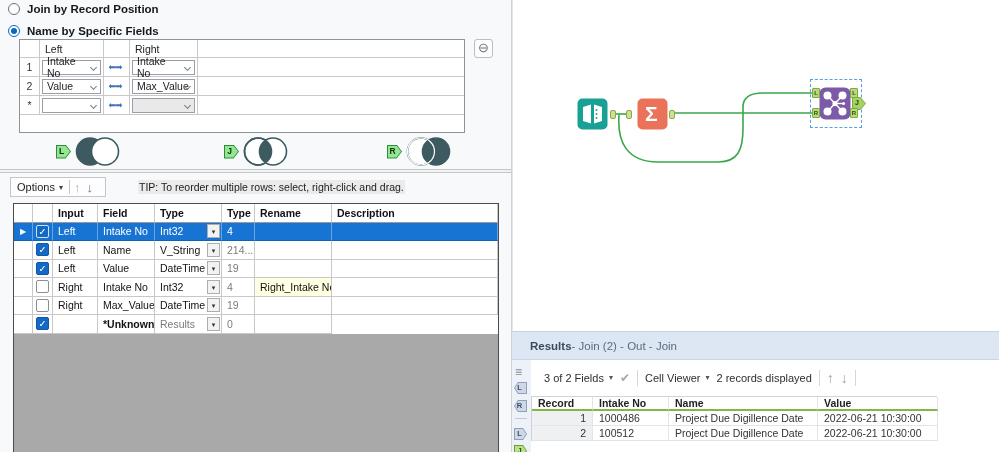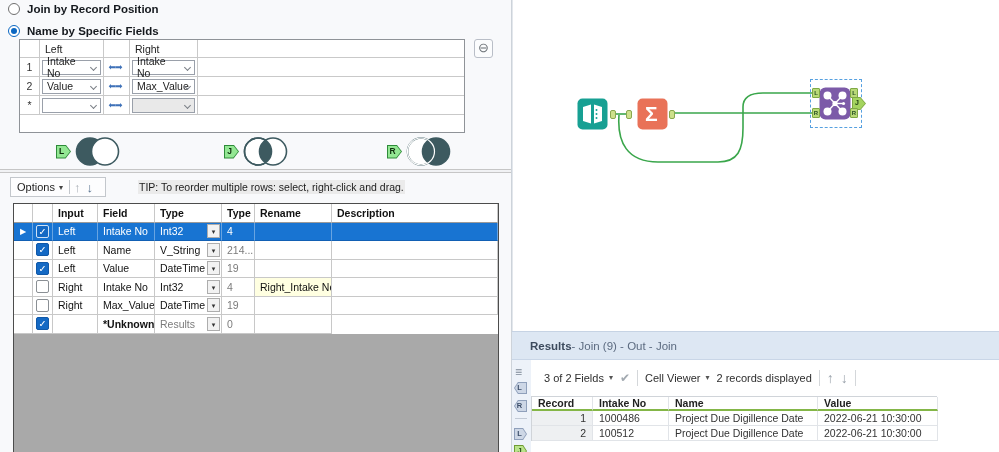--- a/index.html
+++ b/index.html
@@ -390,21 +390,21 @@
     <span class="anchor-arrow" style="left:339px;top:97px;">
         <span class="inner"></span>
         <span class="ltr">J</span>
       </span>
     <span class="anchor-tab" style="left:337px;top:108px;">R</span>
   </div>
 
   <div class="results">
     <div class="res-band">
       <span class="res-title-b">Results</span>
-        <span class="res-title-r"> - Join (9) - Out - Join</span>
+        <span class="res-title-r"> - Join (2) - Out - Join</span>
     </div>
 
     <div class="res-sidebar">
       <span class="rs-icon" style="top:5px;">≡</span>
       <span class="rs-tag in" style="top:22px;">
           <span class="inner"></span>
           <span class="ltr">L</span>
         </span>
       <span class="rs-tag in" style="top:40px;">
           <span class="inner"></span>

